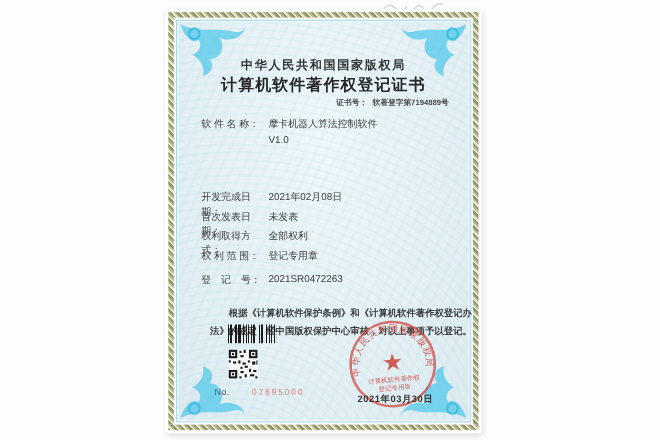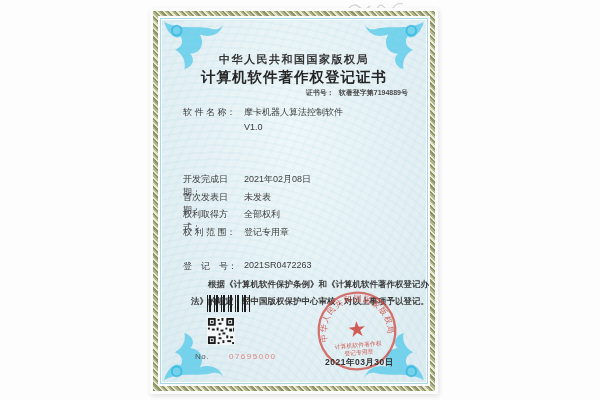--- a/index.html
+++ b/index.html
@@ -139,21 +139,21 @@
     </div>
     <div class="row" style="top:183px">
       <span class="flabel">首次发表日期：</span><span class="fvalue">未发表</span>
     </div>
     <div class="row" style="top:200px">
       <span class="flabel">权利取得方式：</span><span class="fvalue">全部权利</span>
     </div>
     <div class="row" style="top:218px">
       <span class="flabel">权 利 范 围：</span><span class="fvalue">登记专用章</span>
     </div>
-    <div class="row" style="top:252px">
+    <div class="row" style="top:240px">
       <span class="flabel">登　记　号：</span><span class="fvalue">2021SR0472263</span>
     </div>
 
     <p class="statement">根据《计算机软件保护条例》和《计算机软件著作权登记办法》的规定，经中国版权保护中心审核，对以上事项予以登记。</p>
 
     <div class="barcode"></div>
 
     <svg class="qr" viewBox="0 0 29 29">
       <rect x="0" y="0" width="29" height="29" fill="#f4f8f9"></rect>
       <g fill="#1c1c1c">

